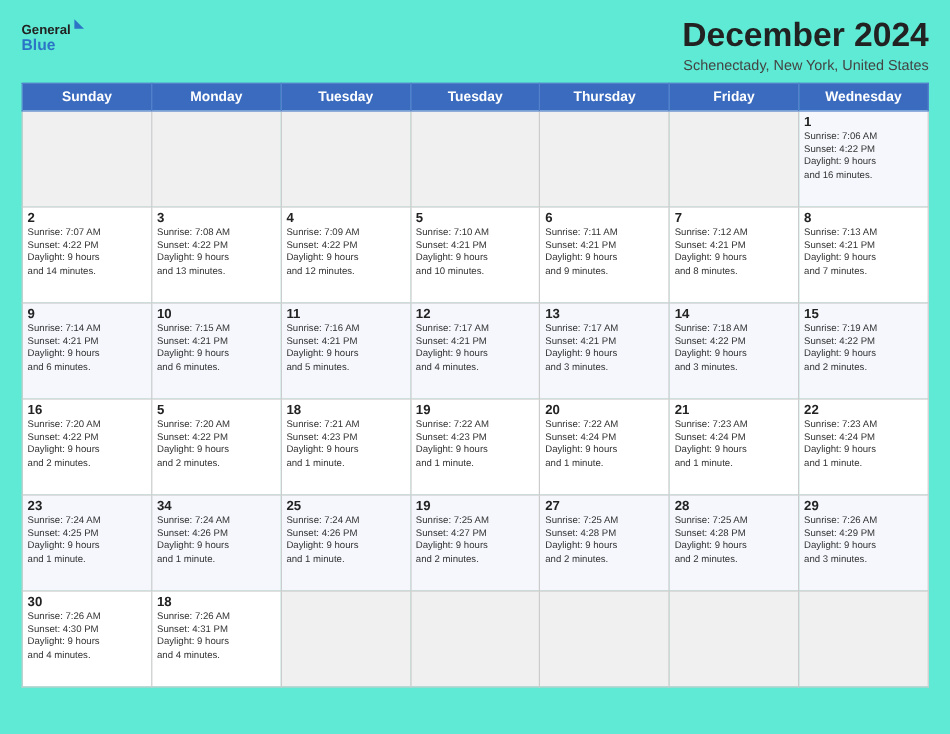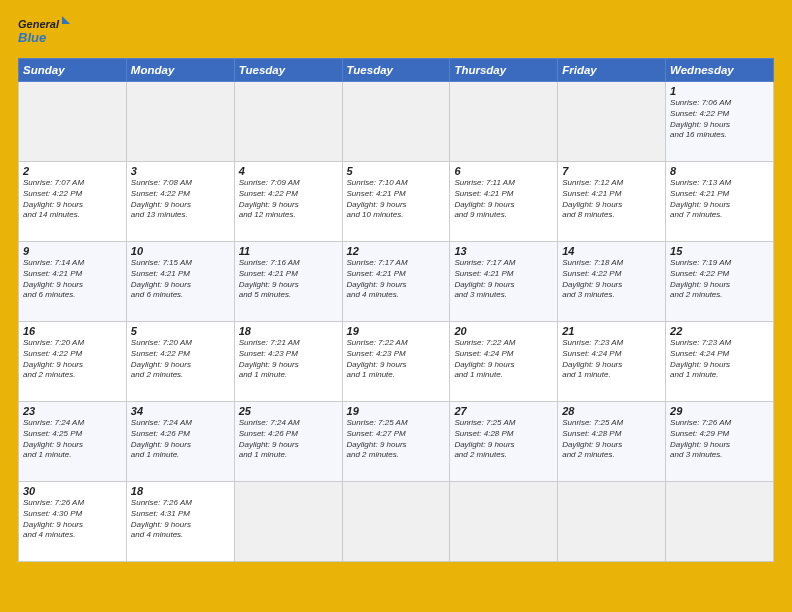--- a/index.html
+++ b/index.html
@@ -7,22 +7,21 @@
       font-family: Arial, sans-serif;
       background: #fff;
       width: 792px;
       height: 612px;
       overflow: hidden;
     }
     .page {
       width: 792px;
       height: 612px;
       padding: 14px 18px 10px 18px;
-      background: #eab308;
-      font-style: italic;
+      background: #5eead4;
     }
     .header {
       display: flex;
       justify-content: space-between;
       align-items: flex-start;
       margin-bottom: 8px;
     }
     .logo {
       display: flex;
       align-items: center;
@@ -45,21 +44,21 @@
       width: 100%;
       border-collapse: collapse;
       table-layout: fixed;
     }
     thead th {
       background: #3a6bbf;
       color: #fff;
       font-size: 11.5px;
       font-weight: bold;
       padding: 5px 4px;
-      text-align: left;
+      text-align: center;
       border: 1px solid #5580cc;
     }
     tbody td {
       vertical-align: top;
       font-size: 8.5px;
       color: #222;
       padding: 3px 4px 3px 4px;
       border: 1px solid #ccc;
       background: #fff;
       height: 80px;
@@ -91,20 +90,24 @@
 
 <div class="page">
   <div class="header">
     <div class="logo">
     <svg width="52" height="36" viewBox="0 0 52 36">
       <text x="0" y="14" font-size="11" font-weight="bold" fill="#222" font-family="Arial">General</text>
       <text x="0" y="28" font-size="13" font-weight="bold" fill="#2c74c6" font-family="Arial">Blue</text>
       <polygon points="44,2 52,10 44,10" fill="#2c74c6"></polygon>
     </svg>
   </div>
+    <div class="title-block">
+      <div class="month-title">December 2024</div>
+      <div class="subtitle">Schenectady, New York, United States</div>
+    </div>
   </div>
 
   <table>
     <thead>
       <tr>
         <th>Sunday</th>
         <th>Monday</th>
         <th>Tuesday</th>
         <th>Tuesday</th>
         <th>Thursday</th>

